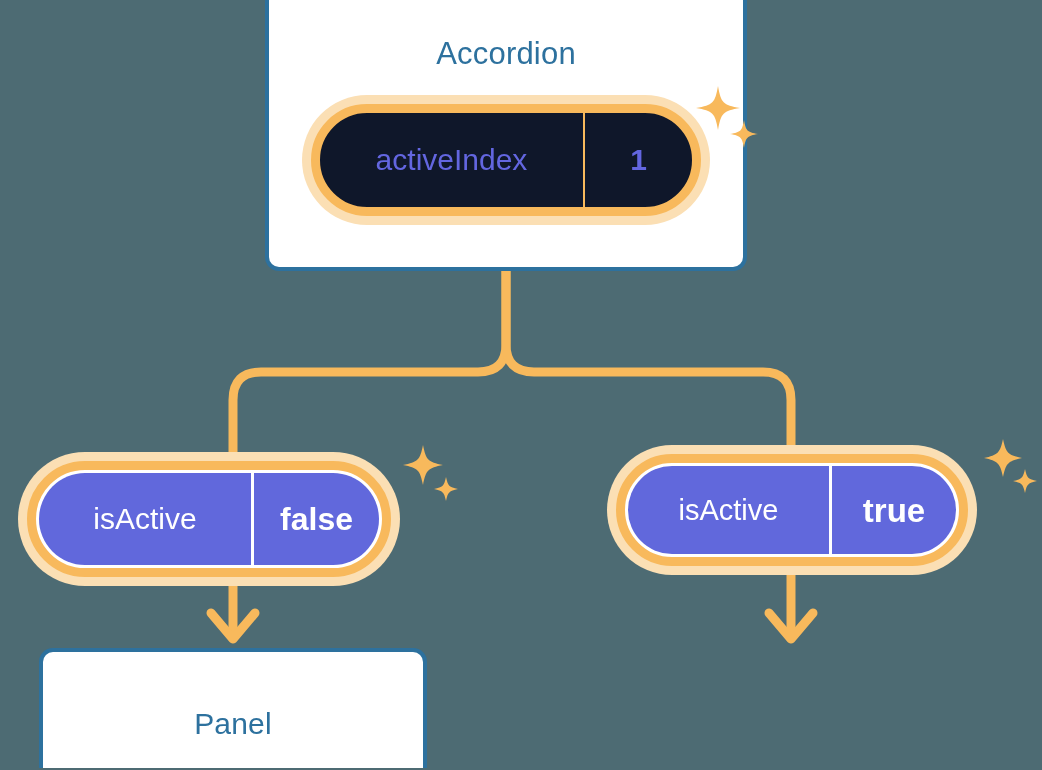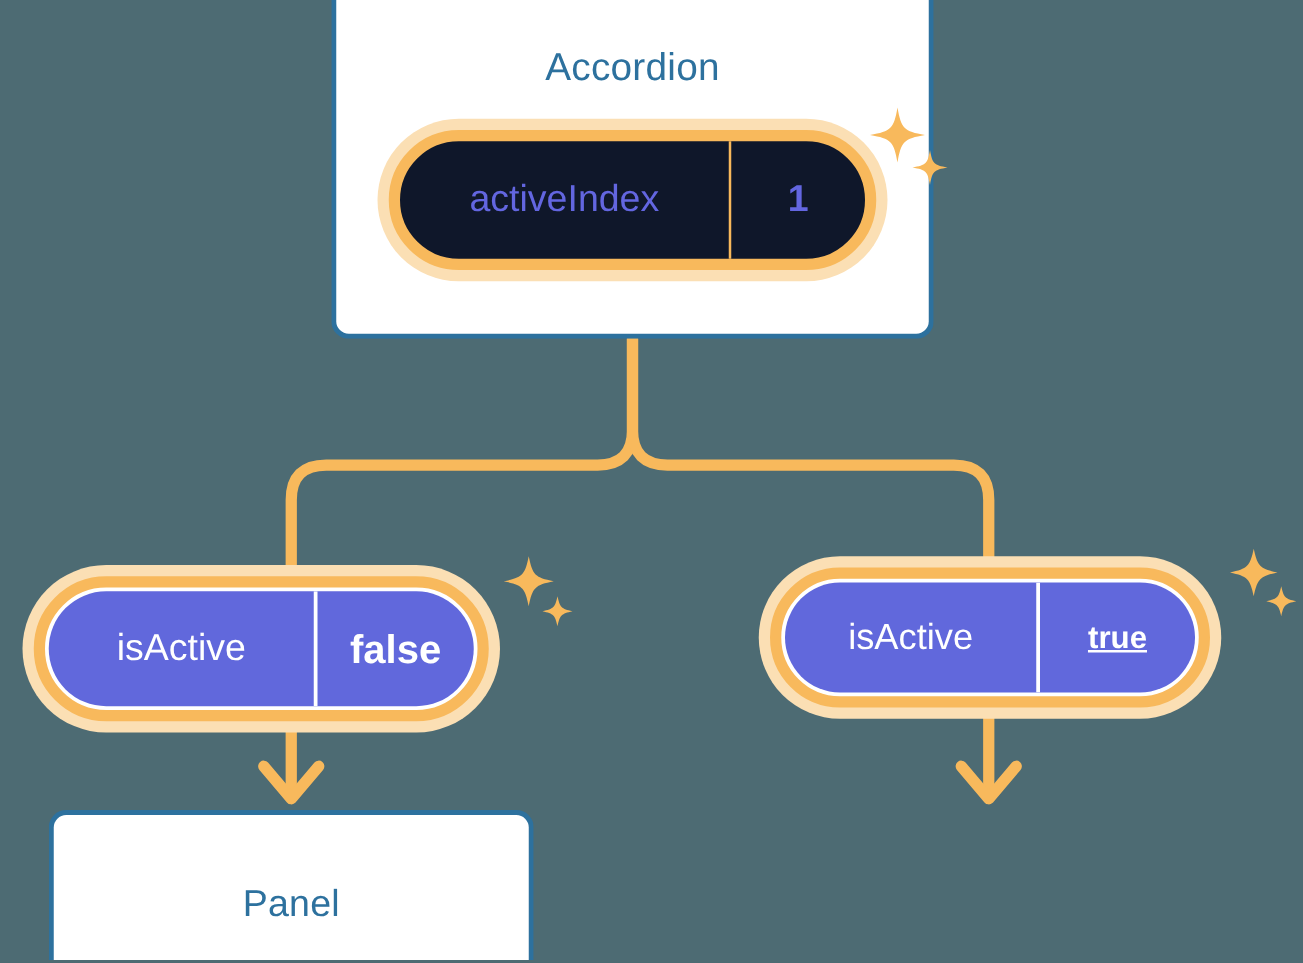--- a/index.html
+++ b/index.html
@@ -147,21 +147,21 @@
   #pill-left .pill-key { flex: 0 0 212px; font-size: 30px; }
   #pill-left .pill-val { flex: 1 1 auto;  font-size: 32px; }
 
   #pill-right {
     left: 616px;
     top: 454px;
     width: 352px;
     height: 112px;
   }
   #pill-right .pill-key { flex: 0 0 201px; font-size: 29px; }
-  #pill-right .pill-val { flex: 1 1 auto;  font-size: 25px; text-decoration: underline; }
+  #pill-right .pill-val { flex: 1 1 auto;  font-size: 33px; }
 
   
   .sparkle-group {
     position: absolute;
     z-index: 4;
     pointer-events: none;
   }
   #sparkles-root  { left: 690px; top: 84px;  }
   #sparkles-left  { left: 400px; top: 443px; }
   #sparkles-right { left: 982px; top: 437px; }

